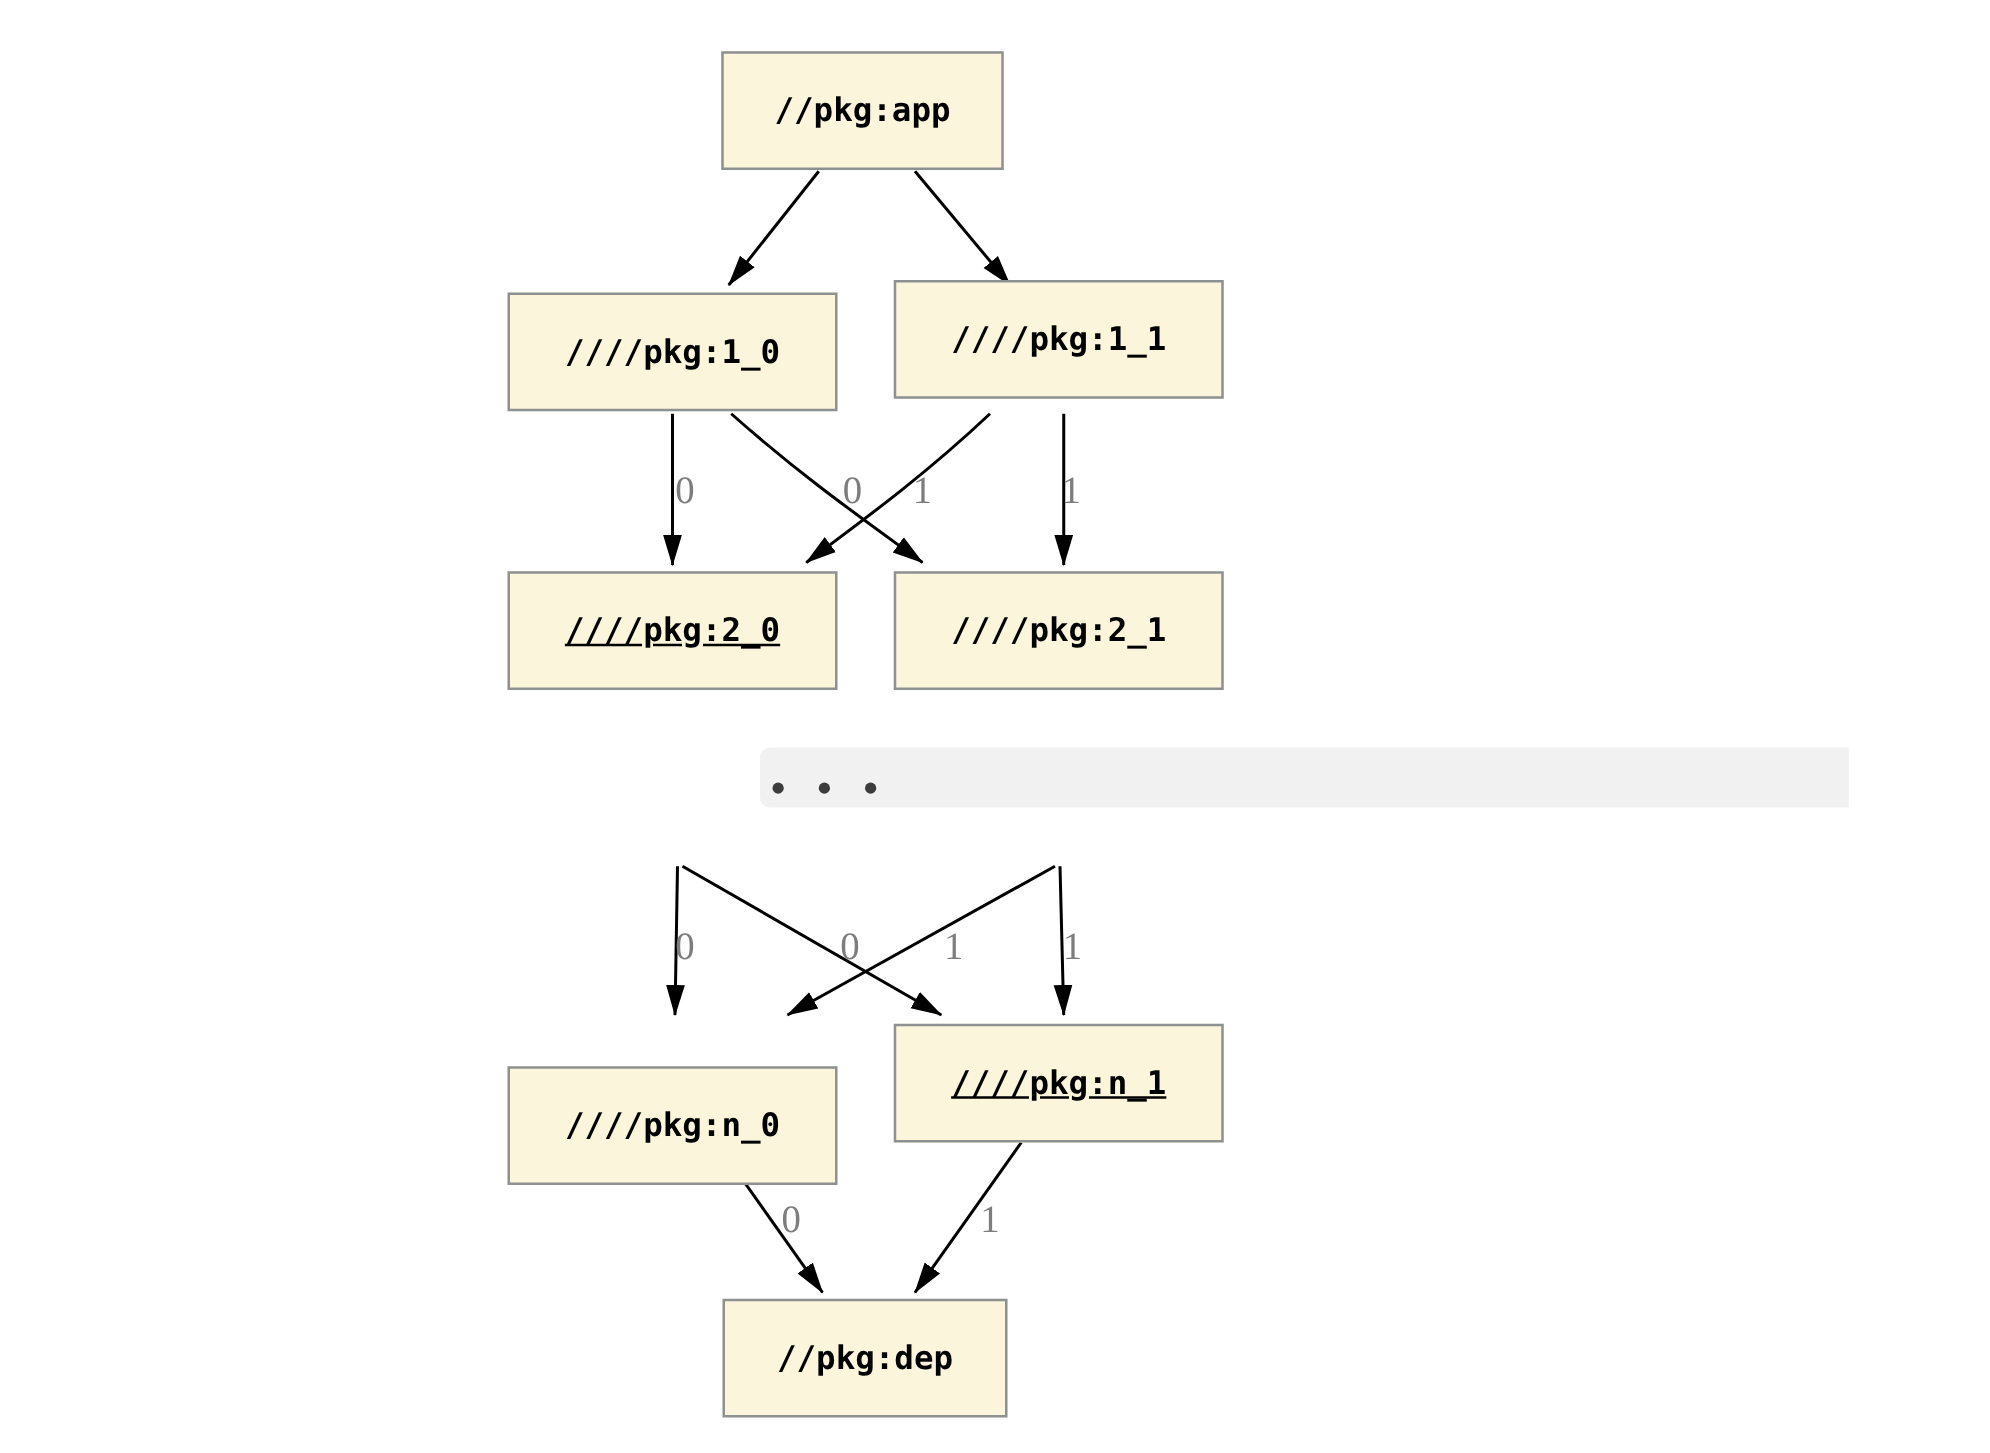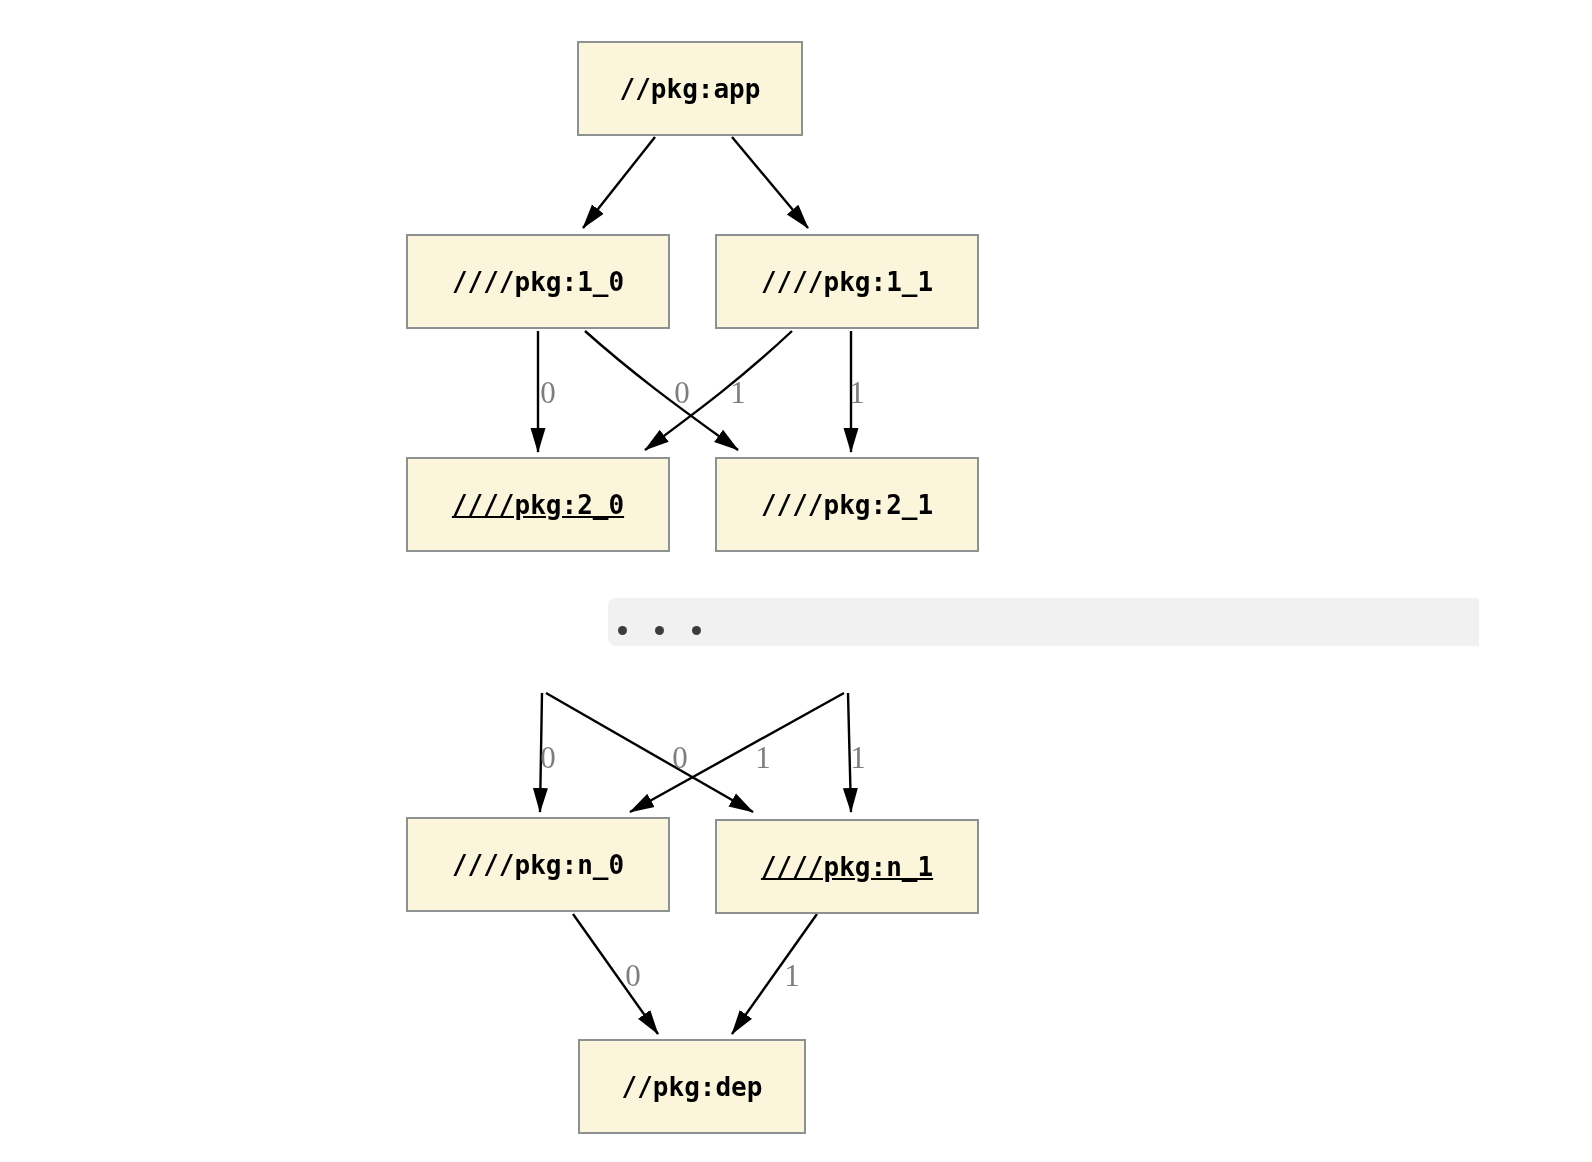--- a/index.html
+++ b/index.html
@@ -63,24 +63,24 @@
     background: #3c3c3c;
     top: 28px;
   }
   .dot-1 { left: 10px; }
   .dot-2 { left: 47px; }
   .dot-3 { left: 84px; }
 
   
   .n-app { left: 577px; top: 41px;  width: 226px; height: 95px; }
   .n-10  { left: 406px; top: 234px; width: 264px; height: 95px; text-align: right; }
-  .n-11  { left: 715px; top: 234px; width: 264px; height: 95px; }
+  .n-11  { left: 715px; top: 224px; width: 264px; height: 95px; }
   .n-20  { left: 406px; top: 457px; width: 264px; height: 95px; text-decoration: underline; }
   .n-21  { left: 715px; top: 457px; width: 264px; height: 95px; }
-  .n-n0  { left: 406px; top: 817px; width: 264px; height: 95px; }
+  .n-n0  { left: 406px; top: 853px; width: 264px; height: 95px; }
   .n-n1  { left: 715px; top: 819px; width: 264px; height: 95px; text-decoration: underline; }
   .n-dep { left: 578px; top: 1039px; width: 228px; height: 95px; justify-content: center; }
 
   
   .el-2  { left: 548px; top: 392px; }
   .el-3  { left: 738px; top: 392px; }
   .el-4  { left: 682px; top: 392px; }
   .el-5  { left: 857px; top: 392px; }
   .el-6  { left: 548px; top: 757px; }
   .el-7  { left: 763px; top: 757px; }

